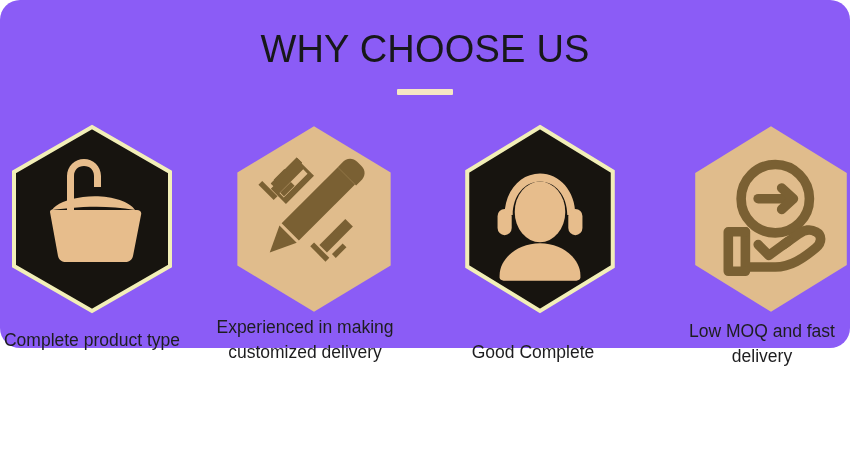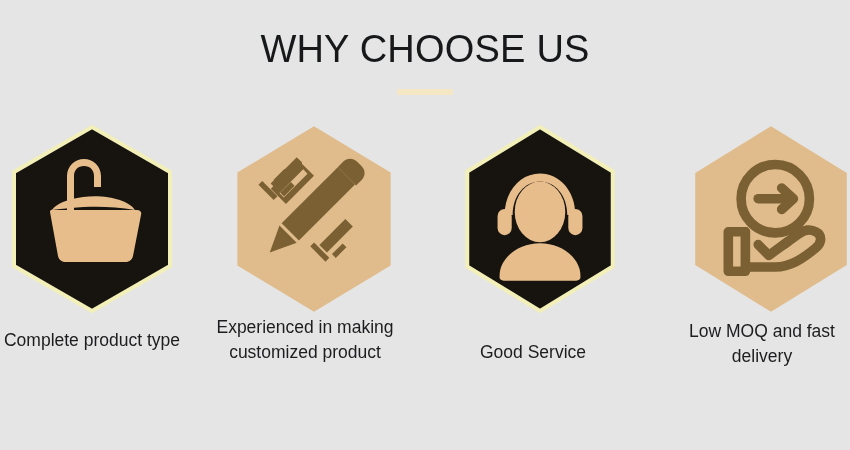--- a/index.html
+++ b/index.html
@@ -9,22 +9,23 @@
   body {
     width: 850px;
     height: 450px;
     background: #ffffff;
     font-family: "Liberation Sans", "DejaVu Sans", sans-serif;
     overflow: hidden;
   }
   .page {
     position: relative;
     width: 850px;
-    height: 450px;
-    background: #e5e5e5;
+    height: 348px;
+    background: #8b5cf6;
+    border-radius: 20px;
   }
 
   
   .header {
     position: absolute;
     top: 26px;
     left: 0;
     width: 850px;
     text-align: center;
   }
@@ -150,21 +151,21 @@
             <g>
               <path d="M104 92 L78 118 L92 132 L118 106 Z" fill="#e0bc8c"></path>
               <path d="M103 88 L110 95 L86 119 L79 112 Z"></path>
               <rect x="84" y="103" width="14" height="5" transform="rotate(-45 91 105)"></rect>
               <rect x="90" y="115" width="14" height="5" transform="rotate(-45 97 117)"></rect>
               <rect x="77" y="109" width="5" height="20" transform="rotate(-45 79 119)"></rect>
             </g>
           </g>
         </svg>
       </div>
-      <div class="caption cap-1">Experienced in making customized product</div>
+      <div class="caption cap-1">Experienced in making customized delivery</div>
     </div>
 
     <div class="feature feature-2">
       <div class="hex-wrap hex-2">
         <svg viewBox="0 0 152 188" xmlns="http://www.w3.org/2000/svg">
           <polygon points="76,3 148,47 148,141 76,185 4,141 4,47" fill="#17140f" stroke="#f2efb8" stroke-width="4"></polygon>
           <g fill="#e7bd8c">
 
             <path d="M41 90 C41 66 57 49 76 49 C95 49 111 66 111 90
                      L103 90 C103 71 91 57 76 57 C61 57 49 71 49 90 Z"></path>
@@ -173,21 +174,21 @@
             <rect x="104" y="84" width="14" height="26" rx="7"></rect>
 
             <ellipse cx="76" cy="87" rx="25" ry="30"></ellipse>
 
             <path d="M76 118 C98 118 116 133 116 150 L116 152
                      C116 154 114 155 112 155 L40 155
                      C38 155 36 154 36 152 L36 150 C36 133 54 118 76 118 Z"></path>
           </g>
         </svg>
       </div>
-      <div class="caption cap-2">Good Service</div>
+      <div class="caption cap-2">Good Complete</div>
     </div>
 
     <div class="feature feature-3">
       <div class="hex-wrap hex-3">
         <svg viewBox="0 0 148 178" xmlns="http://www.w3.org/2000/svg">
           <polygon points="74,2 145,46 145,132 74,176 3,132 3,46" fill="#e0bc8c"></polygon>
           <g fill="none" stroke="#7a6033" stroke-width="9" stroke-linecap="round" stroke-linejoin="round">
 
             <circle cx="78" cy="70" r="32"></circle>
             <line x1="62" y1="70" x2="93" y2="70"></line>

